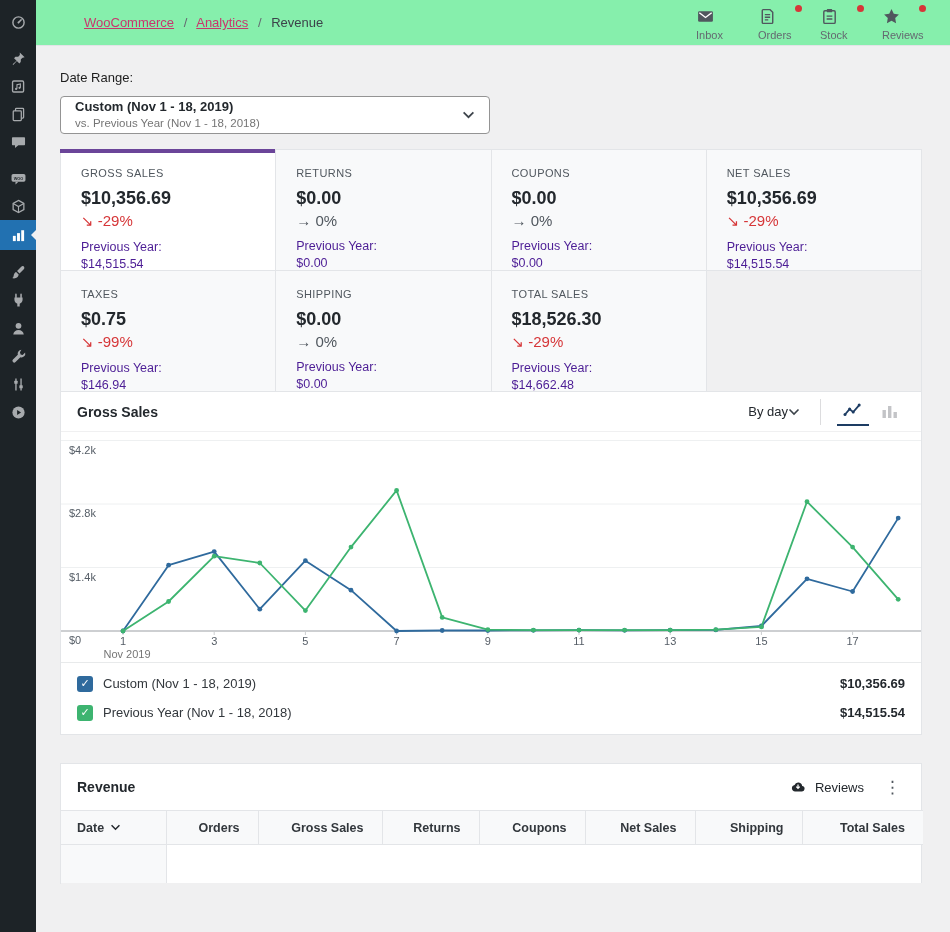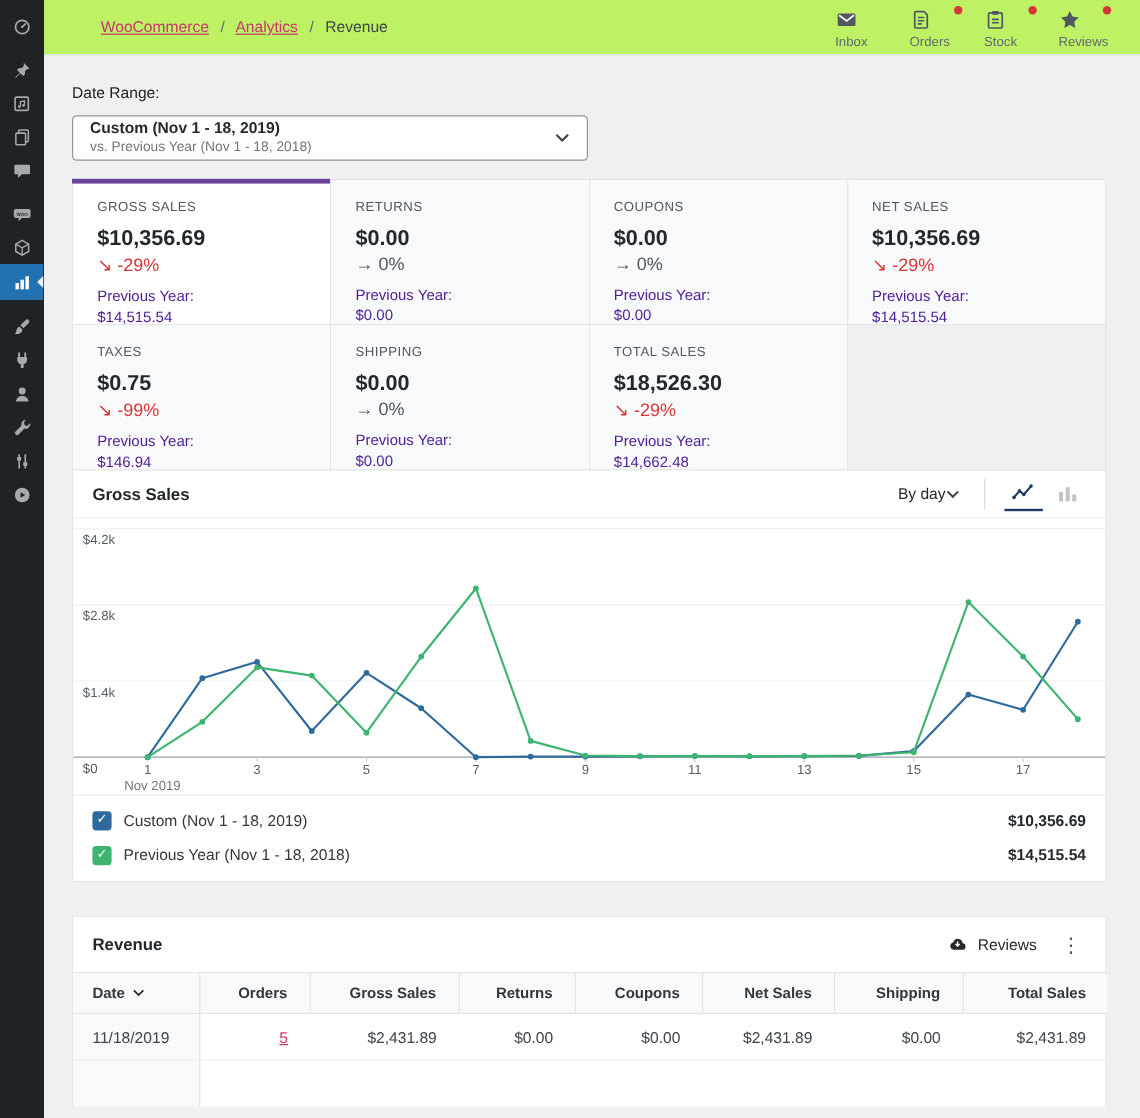--- a/index.html
+++ b/index.html
@@ -13,21 +13,21 @@
   .sidebar { position: fixed; left: 0; top: 0; width: 36px; height: 932px; background: #1d2327; z-index: 20; }
   ul.sb { list-style: none; padding-top: 8px; }
   .sb-item { position: relative; height: 28px; display: flex; align-items: center; justify-content: center; color: #a7aaad; cursor: pointer; }
   .sb-item.gap { margin-top: 8px; }
   .sb-item svg { width: 17px; height: 17px; display: block; }
   .sb-item.active { background: #2271b1; color: #fff; height: 30px; }
   .sb-item.active::after { content: ""; position: absolute; right: 0; top: 50%; margin-top: -5px;
     border: 5px solid transparent; border-left-width: 0; border-right-color: #f0f0f1; }
   
   .main { margin-left: 36px; }
-  .topbar { height: 46px; background: #bef264; border-bottom: 1px solid #e2e4e7;
+  .topbar { height: 46px; background: #86efac; border-bottom: 1px solid #e2e4e7;
     display: flex; align-items: center; justify-content: space-between; padding: 0 6px 0 48px; }
   .breadcrumb { font-size: 13px; color: #646970; }
   .breadcrumb a { color: #c9356e; text-decoration: underline; cursor: pointer; }
   .breadcrumb .sep { margin: 0 6px; color: #646970; }
   .breadcrumb .current { color: #3c434a; }
   .activity { display: flex; align-items: flex-start; height: 46px; }
   .act-btn { position: relative; width: 62px; padding-top: 7px; display: flex; flex-direction: column; align-items: flex-start;
     gap: 3px; background: none; border: none; cursor: pointer; font-family: inherit; }
   .act-btn svg { width: 19px; height: 19px; color: #50575e; }
   .act-label { font-size: 11px; color: #646970; }
@@ -496,30 +496,20 @@
               <th class="right">
        <span>Shipping</span>
      </th>
               <th class="right">
        <span>Total Sales</span>
      </th>
             </tr>
           </thead>
           <tbody>
             <tr>
-              <td class="date-cell">11/18/2019</td>
-              <td><a class="count-link">5</a></td>
-              <td>$2,431.89</td>
-              <td>$0.00</td>
-              <td>$0.00</td>
-              <td>$2,431.89</td>
-              <td>$0.00</td>
-              <td>$2,431.89</td>
-            </tr>
-            <tr>
               <td class="date-cell"></td>
               <td><a class="count-link"></a></td>
               <td></td>
               <td></td>
               <td></td>
               <td></td>
               <td></td>
               <td></td>
             </tr>
           </tbody>

